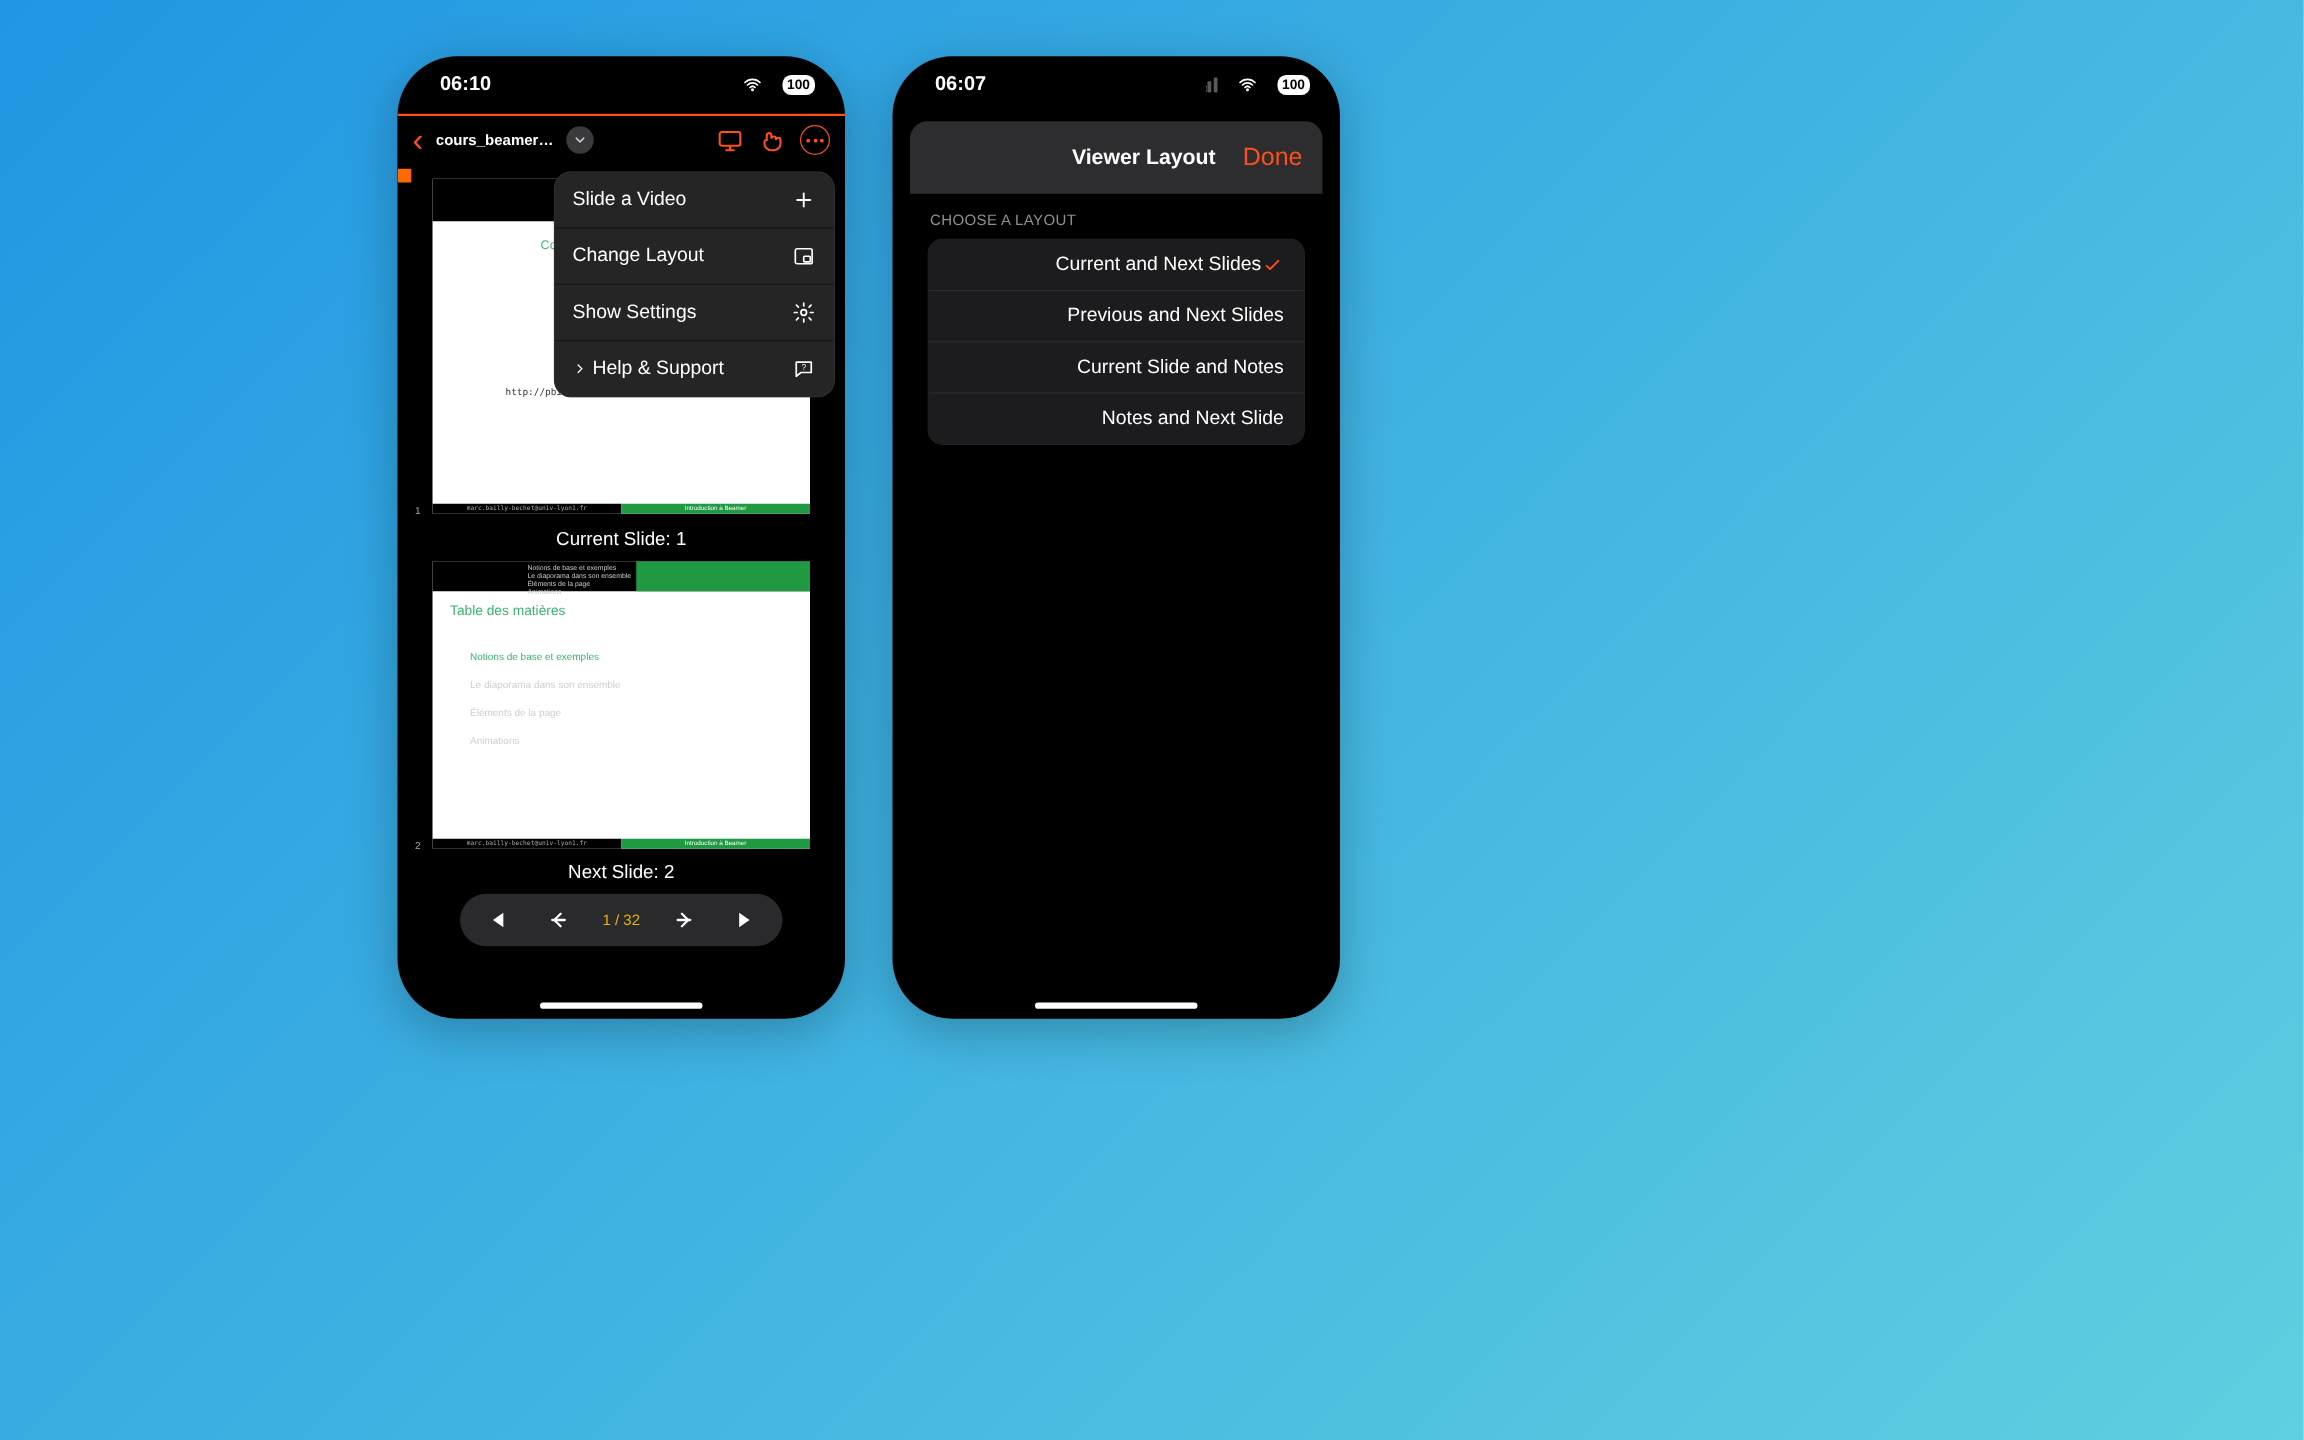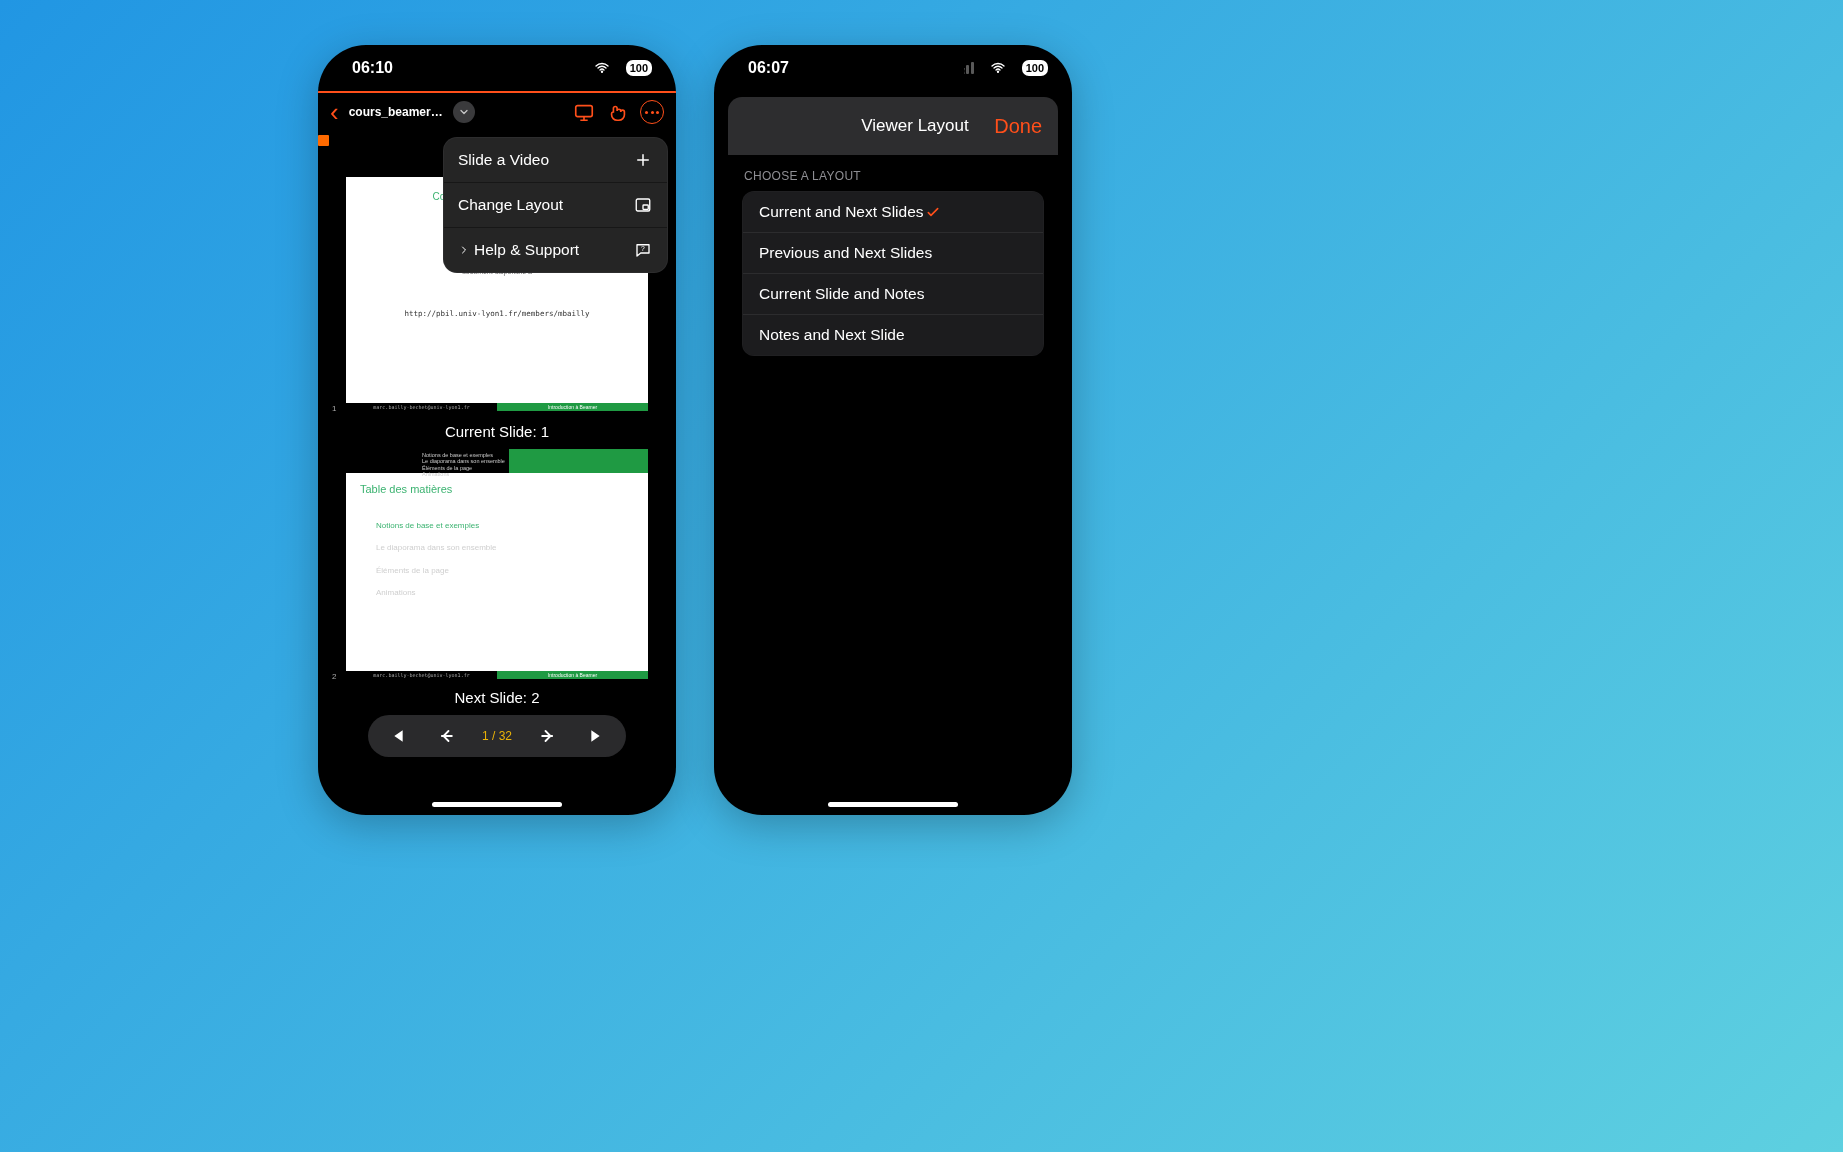--- a/index.html
+++ b/index.html
@@ -139,26 +139,26 @@
   
   
   .sheet{
     position:absolute;left:14px;right:14px;top:52px;
     border-radius:12px 12px 0 0;
   }
   .sheet-hdr{
     height:58px;background:#2d2d2f;border-radius:14px 14px 0 0;
     display:flex;align-items:center;justify-content:center;position:relative;
   }
-  .sheet-hdr .t{font-size:17px;font-weight:400;margin-left:44px;}
+  .sheet-hdr .t{font-size:17px;font-weight:700;margin-left:44px;}
   .sheet-hdr .done{position:absolute;right:16px;color:var(--orange);font-size:20px;}
   .sect-label{font-size:12px;color:var(--muted);padding:14px 16px 8px;text-transform:uppercase;letter-spacing:.3px;}
   .opt-group{margin:0 14px;background:#1f1f21;border-radius:12px;overflow:hidden;}
   .opt-group .orow{
-    display:flex;align-items:center;justify-content:flex-start;
+    display:flex;align-items:center;justify-content:flex-end;
     padding:11px 16px;font-size:15.5px;color:#fff;
     border-bottom:1px solid #2c2c2e;
   }
   .opt-group .orow:last-child{border-bottom:none;}
   .chk{width:18px;height:18px;display:flex;align-items:center;justify-content:center;}
   .chk svg{width:16px;height:16px;stroke:var(--orange);stroke-width:2.4;fill:none;}
   
   
   .opt-group{background:#1c1c1e;}
   .opt-group .orow{background:#1c1c1e;}
@@ -218,20 +218,29 @@
             <path d="M12 5v14M5 12h14" stroke="#fff" stroke-width="2" stroke-linecap="round"></path>
           </svg>
       </span>
     </div>
     <div class="row">
       <span>Change Layout</span>
       <span class="ic">
         <svg viewBox="0 0 24 24">
             <rect x="3" y="4" width="18" height="16" rx="2" fill="none" stroke="#fff" stroke-width="1.8"></rect>
             <rect x="12" y="12" width="7" height="6" rx="1" fill="none" stroke="#fff" stroke-width="1.8"></rect>
+          </svg>
+      </span>
+    </div>
+    <div class="row">
+      <span>Show Settings</span>
+      <span class="ic">
+        <svg viewBox="0 0 24 24">
+            <circle cx="12" cy="12" r="3" fill="none" stroke="#fff" stroke-width="1.8"></circle>
+            <path d="M12 2v3M12 19v3M4.2 4.2l2.1 2.1M17.7 17.7l2.1 2.1M2 12h3M19 12h3M4.2 19.8l2.1-2.1M17.7 6.3l2.1-2.1" stroke="#fff" stroke-width="1.8" stroke-linecap="round"></path>
           </svg>
       </span>
     </div>
     <div class="row">
       <span class="row-help">
         <svg viewBox="0 0 24 24" width="12" height="12">
             <path d="M9 6l6 6-6 6" stroke="#fff" stroke-width="2" fill="none" stroke-linecap="round"></path>
           </svg>
         <span>Help &amp; Support</span>
       </span>

